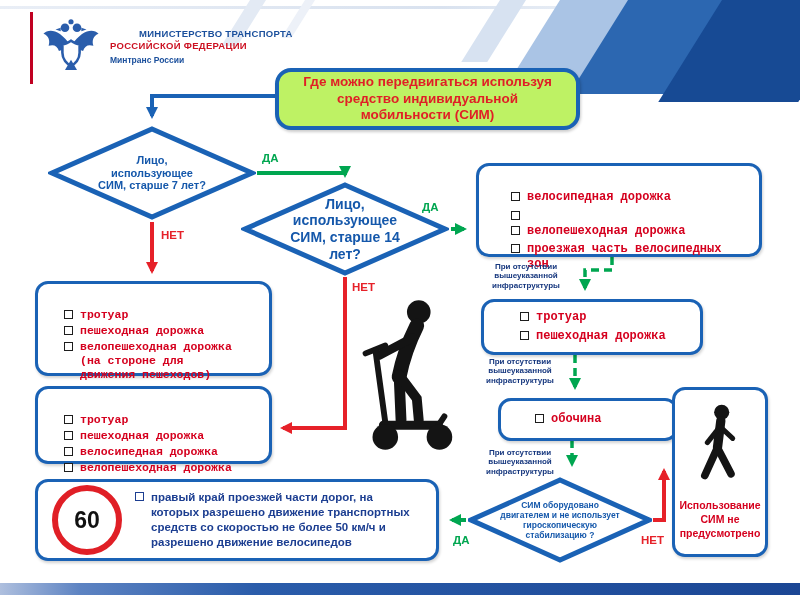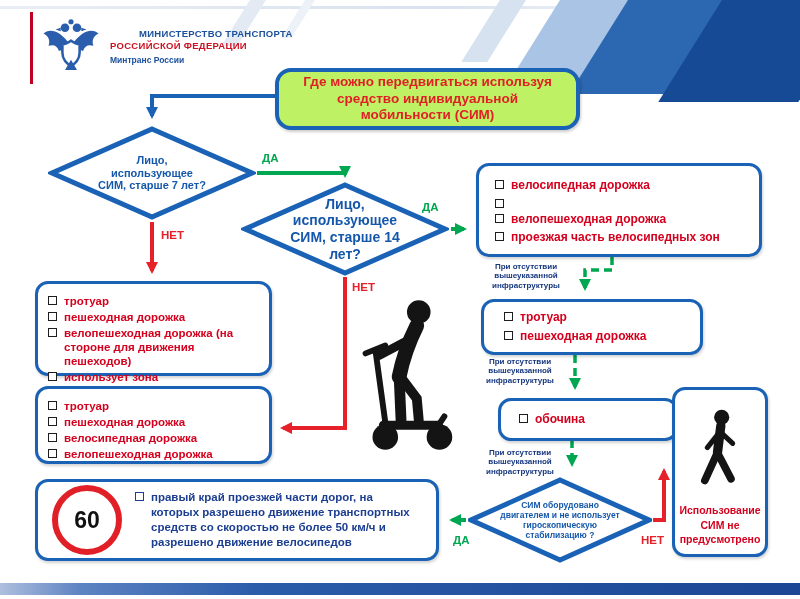--- a/index.html
+++ b/index.html
@@ -28,37 +28,37 @@
 
   
   .diamond{position:absolute;z-index:5;}
   .diamond svg{position:absolute;inset:0;width:100%;height:100%;}
   .dtext{position:absolute;inset:0;display:flex;align-items:center;justify-content:center;
          text-align:center;color:#1558ab;font-weight:800;line-height:1.18;}
 
   
   .box{position:absolute;background:#fff;border:3.5px solid #1a62b5;border-radius:13px;
        box-sizing:border-box;padding:8px 10px;z-index:5;box-shadow:1px 2px 3px rgba(0,0,0,.18);}
-  .box ul{list-style:none;margin:0;padding:0;}
+  .box ul{list-style:none;margin:16px;padding:0;font-family:Liberation Mono, monospace;}
   .box li{display:flex;gap:7px;align-items:flex-start;color:#d5001e;font-weight:700;
           font-size:11.5px;line-height:1.22;margin:2px 0;}
   .sq{width:7px;height:7px;border:1.7px solid #1d1d1d;margin-top:2px;flex:0 0 auto;background:#fff;}
   .roomy li{margin:4px 0;font-size:12px;}
 
   .box-fallback1{padding-left:20px;display:flex;align-items:center;}
   .box-fallback2{display:flex;align-items:center;padding-left:18px;}
 
   .box-road{display:flex;align-items:center;gap:13px;padding:10px 14px;}
   .sign60{width:58px;height:58px;border-radius:50%;border:6px solid #e01f26;background:#fff;
           display:flex;align-items:center;justify-content:center;font-size:23px;font-weight:800;
           color:#111;flex:0 0 auto;}
   .road-text{display:flex;gap:7px;align-items:flex-start;color:#1c3e91;font-weight:700;
              font-size:11.5px;line-height:1.32;}
 
-  .box-na{display:flex;flex-direction:column;align-items:center;justify-content:flex-end;
+  .box-na{display:flex;flex-direction:column;align-items:center;justify-content:flex-start;
           gap:8px;padding:12px 5px 8px 5px;}
   .na-text{color:#d5001e;font-weight:800;font-size:10.5px;text-align:center;line-height:1.35;}
 
   
   .lbl{position:absolute;font-weight:800;font-size:11.5px;z-index:6;}
   .lbl.green{color:#00a650;}
   .lbl.red{color:#e62129;}
   .infra{position:absolute;width:88px;text-align:center;color:#16377e;font-weight:700;
          font-size:8px;line-height:1.18;z-index:6;}
 

